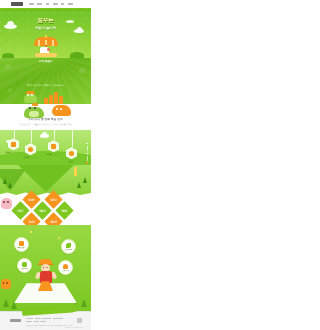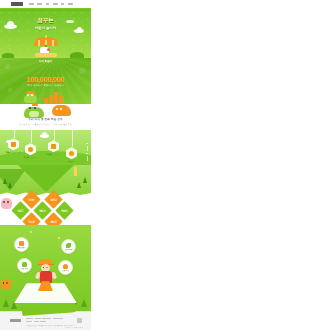--- a/index.html
+++ b/index.html
@@ -336,21 +336,20 @@
       <div class="base"></div>
     </div>
   </div>
 
   <div class="numsec">
     <div class="ray"></div>
     <div class="leaf l1"></div>
     <div class="leaf l2"></div>
     <div class="leaf l3"></div>
     <div class="num-top-label">누적 회원수</div>
-    <div class="big-number">100,000,000</div>
     <div class="num-caption">명의 어린이가 함께하고 있습니다</div>
     <div class="mascot">
       <div class="body"></div>
         <div class="hat"></div>
       <div class="eye"></div>
         <div class="eye eye2"></div>
     </div>
     <div class="bar-group">
       <div class="bar" style="height:6px"></div>
       <div class="bar" style="height:9px"></div>

